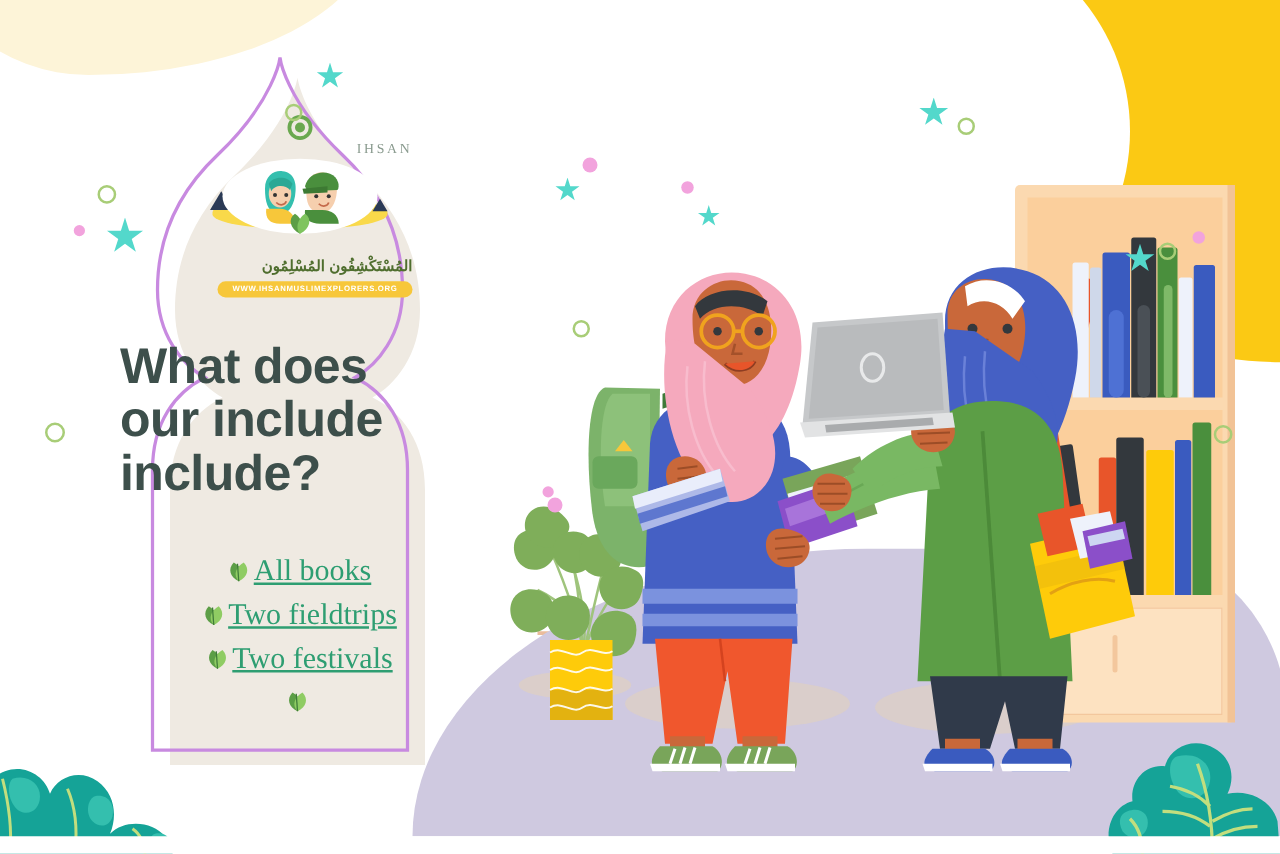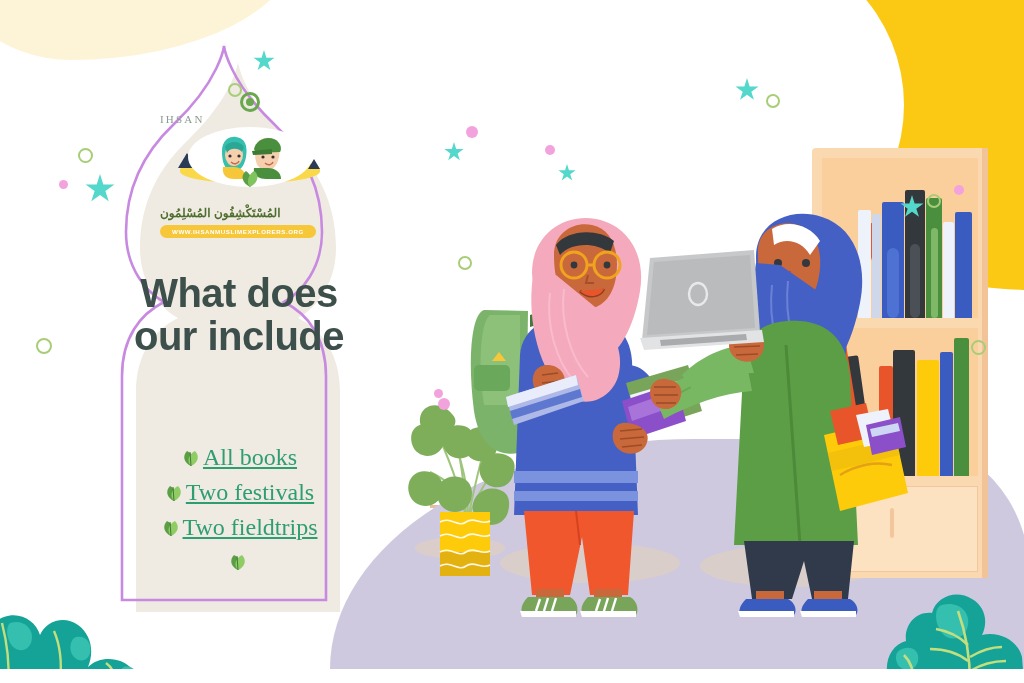--- a/index.html
+++ b/index.html
@@ -25,40 +25,40 @@
 
   
   .rail{position:absolute;height:3px;background:#e3a579;opacity:.75;}
 
   
   #arch-outline{position:absolute;left:74px;top:44px;width:300px;height:556px;}
   #arch-panel{position:absolute;left:92px;top:62px;width:292px;height:550px;}
   .arch-shape{width:100%;height:100%;}
 
   
-  #logo-wrap{position:absolute;left:160px;top:92px;width:180px;height:150px;text-align:left;}
+  #logo-wrap{position:absolute;left:150px;top:92px;width:180px;height:150px;text-align:right;}
   #ihsan-mark{width:20px;height:20px;margin:0 auto 1px;border:3px solid #6aa84f;border-radius:50%;
      box-sizing:border-box;position:relative;}
   #ihsan-mark::after{content:"";position:absolute;left:3px;top:3px;width:8px;height:8px;background:#6aa84f;border-radius:50%;}
   #ihsan-word{font-family:"Liberation Serif",serif;font-size:11px;letter-spacing:2.2px;color:#8a9b8f;}
   #kids-badge{position:relative;width:172px;height:78px;margin:2px auto 0;}
   #kids-white{position:absolute;left:24px;top:0;width:124px;height:60px;background:#fff;border-radius:50%;}
   .mountain{position:absolute;top:26px;width:0;height:0;border-left:9px solid transparent;border-right:9px solid transparent;border-bottom:15px solid #2b3a55;}
   .mtn-sm{border-left-width:6px;border-right-width:6px;border-bottom-width:10px;top:32px;}
   #kid-left{position:absolute;left:52px;top:8px;width:36px;height:44px;}
   #kid-right{position:absolute;left:86px;top:8px;width:36px;height:44px;}
   #yellow-swoosh{position:absolute;left:16px;top:30px;width:140px;height:26px;background:#f9d94a;border-radius:50% 50% 45% 45%;}
   #explorers-txt{font-family:"Liberation Sans",sans-serif;font-weight:bold;font-size:19px;color:#5c9e3f;
       letter-spacing:.5px;margin-top:-8px;position:relative;z-index:5;}
   #arabic-txt{font-size:12px;color:#4f6e2e;font-weight:bold;margin-top:1px;position:relative;z-index:5;}
   #url-pill{display:inline-block;margin-top:3px;background:#f7c73a;color:#fff;font-size:6.2px;font-weight:bold;
       letter-spacing:.55px;padding:3px 12px;border-radius:9px;position:relative;z-index:5;}
 
   
-  #headline{position:absolute;left:96px;top:272px;width:286px;text-align:center;
+  #headline{position:absolute;left:96px;top:272px;width:286px;text-align:left;
       font-family:"Liberation Sans",sans-serif;font-weight:bold;font-size:40px;line-height:1.07;
       color:#3d4f4b;letter-spacing:-0.5px;}
   #benefits{position:absolute;left:84px;top:440px;width:310px;text-align:center;}
   .benefit{font-family:"Liberation Serif",serif;font-size:24px;color:#2e9e72;line-height:1.45;white-space:nowrap;text-decoration:underline;}
   .leaf{display:inline-block;vertical-align:-3px;margin-right:3px;}
 
   
   .dot{position:absolute;border-radius:50%;background:#f2a3dd;}
   .ring{position:absolute;border-radius:50%;border:2.5px solid #a8cd77;box-sizing:border-box;}
   .star{position:absolute;background:#53d8cb;
@@ -364,49 +364,50 @@
         <path d="M12 22 C20 18 22 10 16 6 C10 10 8 18 12 22Z" fill="#7fc45f"></path>
       </svg>
     </div>
     <div id="arabic-txt">المُسْتَكْشِفُون المُسْلِمُون</div>
     <div id="url-pill">WWW.IHSANMUSLIMEXPLORERS.ORG</div>
   </div>
 
   <div id="headline">
     <div>What does</div>
     <div>our include</div>
+    <div>include?</div>
   </div>
 
   <div id="benefits">
     <div class="benefit">
       <span class="leaf">
         <svg width="19" height="19" viewBox="0 0 19 19">
             <path d="M10 17 C3 14 1 7 6 2 C12 5 15 12 10 17Z" fill="#5c9e46"></path>
             <path d="M10 17 C17 14 19 7 14 2 C8 5 5 12 10 17Z" fill="#8fcc63"></path>
             <path d="M10 17 L9 3" stroke="#3f7a39" stroke-width="1"></path>
           </svg>
       </span><span>All books</span>
     </div>
     <div class="benefit">
       <span class="leaf">
         <svg width="19" height="19" viewBox="0 0 19 19">
             <path d="M10 17 C3 14 1 7 6 2 C12 5 15 12 10 17Z" fill="#5c9e46"></path>
             <path d="M10 17 C17 14 19 7 14 2 C8 5 5 12 10 17Z" fill="#8fcc63"></path>
             <path d="M10 17 L9 3" stroke="#3f7a39" stroke-width="1"></path>
           </svg>
-      </span><span>Two festivals</span>
+      </span><span>Two fieldtrips</span>
     </div>
     <div class="benefit">
       <span class="leaf">
         <svg width="19" height="19" viewBox="0 0 19 19">
             <path d="M10 17 C3 14 1 7 6 2 C12 5 15 12 10 17Z" fill="#5c9e46"></path>
             <path d="M10 17 C17 14 19 7 14 2 C8 5 5 12 10 17Z" fill="#8fcc63"></path>
             <path d="M10 17 L9 3" stroke="#3f7a39" stroke-width="1"></path>
           </svg>
-      </span><span>Two fieldtrips</span>
+      </span><span>Two festivals</span>
     </div>
     <div class="benefit">
       <span class="leaf">
         <svg width="19" height="19" viewBox="0 0 19 19">
             <path d="M10 17 C3 14 1 7 6 2 C12 5 15 12 10 17Z" fill="#5c9e46"></path>
             <path d="M10 17 C17 14 19 7 14 2 C8 5 5 12 10 17Z" fill="#8fcc63"></path>
             <path d="M10 17 L9 3" stroke="#3f7a39" stroke-width="1"></path>
           </svg>
       </span>
     </div>

